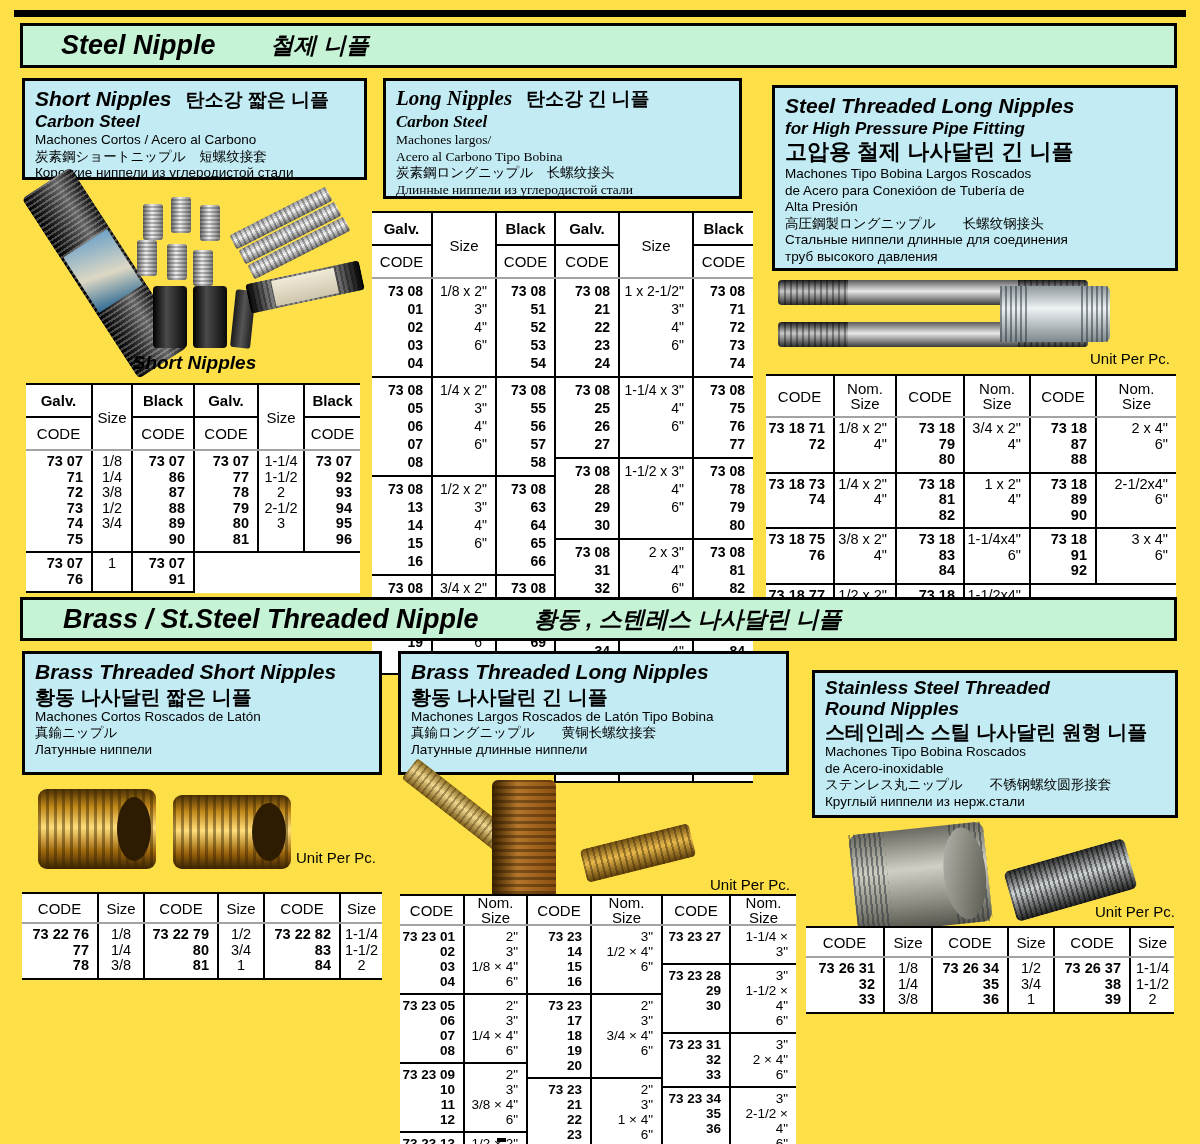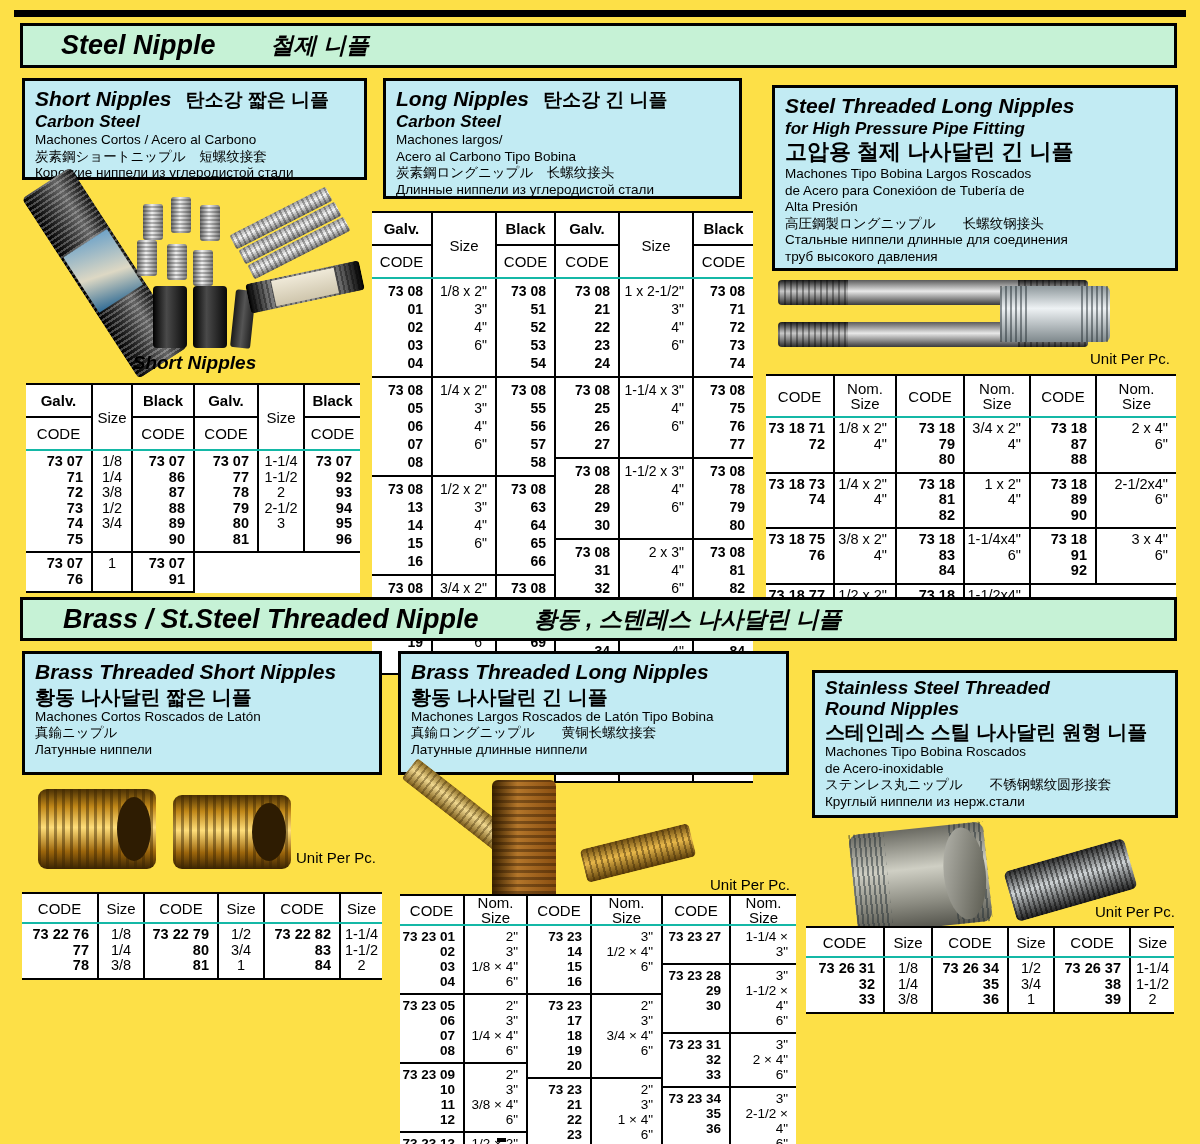--- a/index.html
+++ b/index.html
@@ -16,21 +16,21 @@
   .b2{left:20px;top:597px;width:1157px;height:44px;padding-left:40px;gap:55px;font-size:24px;}
 
   
   .infobox{background:#c2ebf3;border:3px solid #000;box-sizing:border-box;padding:5px 10px;line-height:1.22;}
   .infobox .row1{display:flex;align-items:baseline;gap:14px;}
   .infobox .t1{font-size:21px;font-weight:bold;font-style:italic;white-space:nowrap;}
   .infobox .tkr{font-size:19px;font-weight:bold;white-space:nowrap;}
   .infobox .t2{font-size:17px;font-weight:bold;font-style:italic;}
   .infobox .ln{font-size:13.5px;}
   .boxA1{left:22px;top:78px;width:345px;height:102px;}
-  .boxB1{left:383px;top:78px;width:359px;height:121px;}
+  .boxB1{left:383px;top:78px;width:359px;height:121px;font-family:Liberation Serif, serif;}
   .boxC1{left:772px;top:85px;width:406px;height:186px;}
   .boxC1 .tkr{font-size:22px;}
   .boxA2{left:22px;top:651px;width:360px;height:124px;}
   .boxA2 .tkr,.boxB2 .tkr{font-size:20px;}
   .boxB2{left:398px;top:651px;width:391px;height:124px;}
   .boxC2{left:812px;top:670px;width:366px;height:148px;}
   .boxC2 .t1{font-size:19px;line-height:1.1;}
   .boxC2 .tkr{font-size:20px;}
   .caption{left:22px;top:352px;width:345px;text-align:center;font-size:19px;font-weight:bold;font-style:italic;}
   .unit{font-size:15px;text-align:right;}
@@ -38,21 +38,21 @@
   .uA2{left:248px;top:849px;width:128px;}
   .uB2{left:645px;top:876px;width:145px;}
   .uC2{left:1035px;top:903px;width:140px;}
 
   
   table.tbl{border-collapse:collapse;table-layout:fixed;background:#fff;}
   .tbl th{padding:0;vertical-align:middle;font-weight:normal;border-top:2px solid #000;}
   .tbl th,.tbl td{box-sizing:border-box;border-left:2px solid #000;}
   .tbl th:first-child,.tbl td:first-child{border-left:none;}
   .tbl.cont th:first-child,.tbl.cont td:first-child{border-left:2px solid #000;}
-  .tbl thead th{border-bottom:2px solid #14b8a6;margin-top:31px;}
+  .tbl thead th{border-bottom:2px solid #a3a3a3;margin-top:31px;}
   .tbl td{white-space:pre-line;text-align:right;font-size:14.5px;line-height:15.5px;
           padding:3px 8px 4px 2px;vertical-align:top;}
   .tbl tbody tr + tr td{border-top:2px solid #000;}
   .tbl tbody tr:last-child td:not(.blank){border-bottom:2px solid #000;}
   .tbl td.blank{border-left:none;}
   .tbl td:not(.blank) + td.blank{border-left:2px solid #000;}
   .th-top,.th-bot,.th-mid{display:flex;align-items:center;justify-content:center;text-align:center;
           font-size:15px;white-space:pre-line;line-height:15px;}
   .th-top{font-weight:bold;}
   .th-bot{border-top:2px solid #000;}

